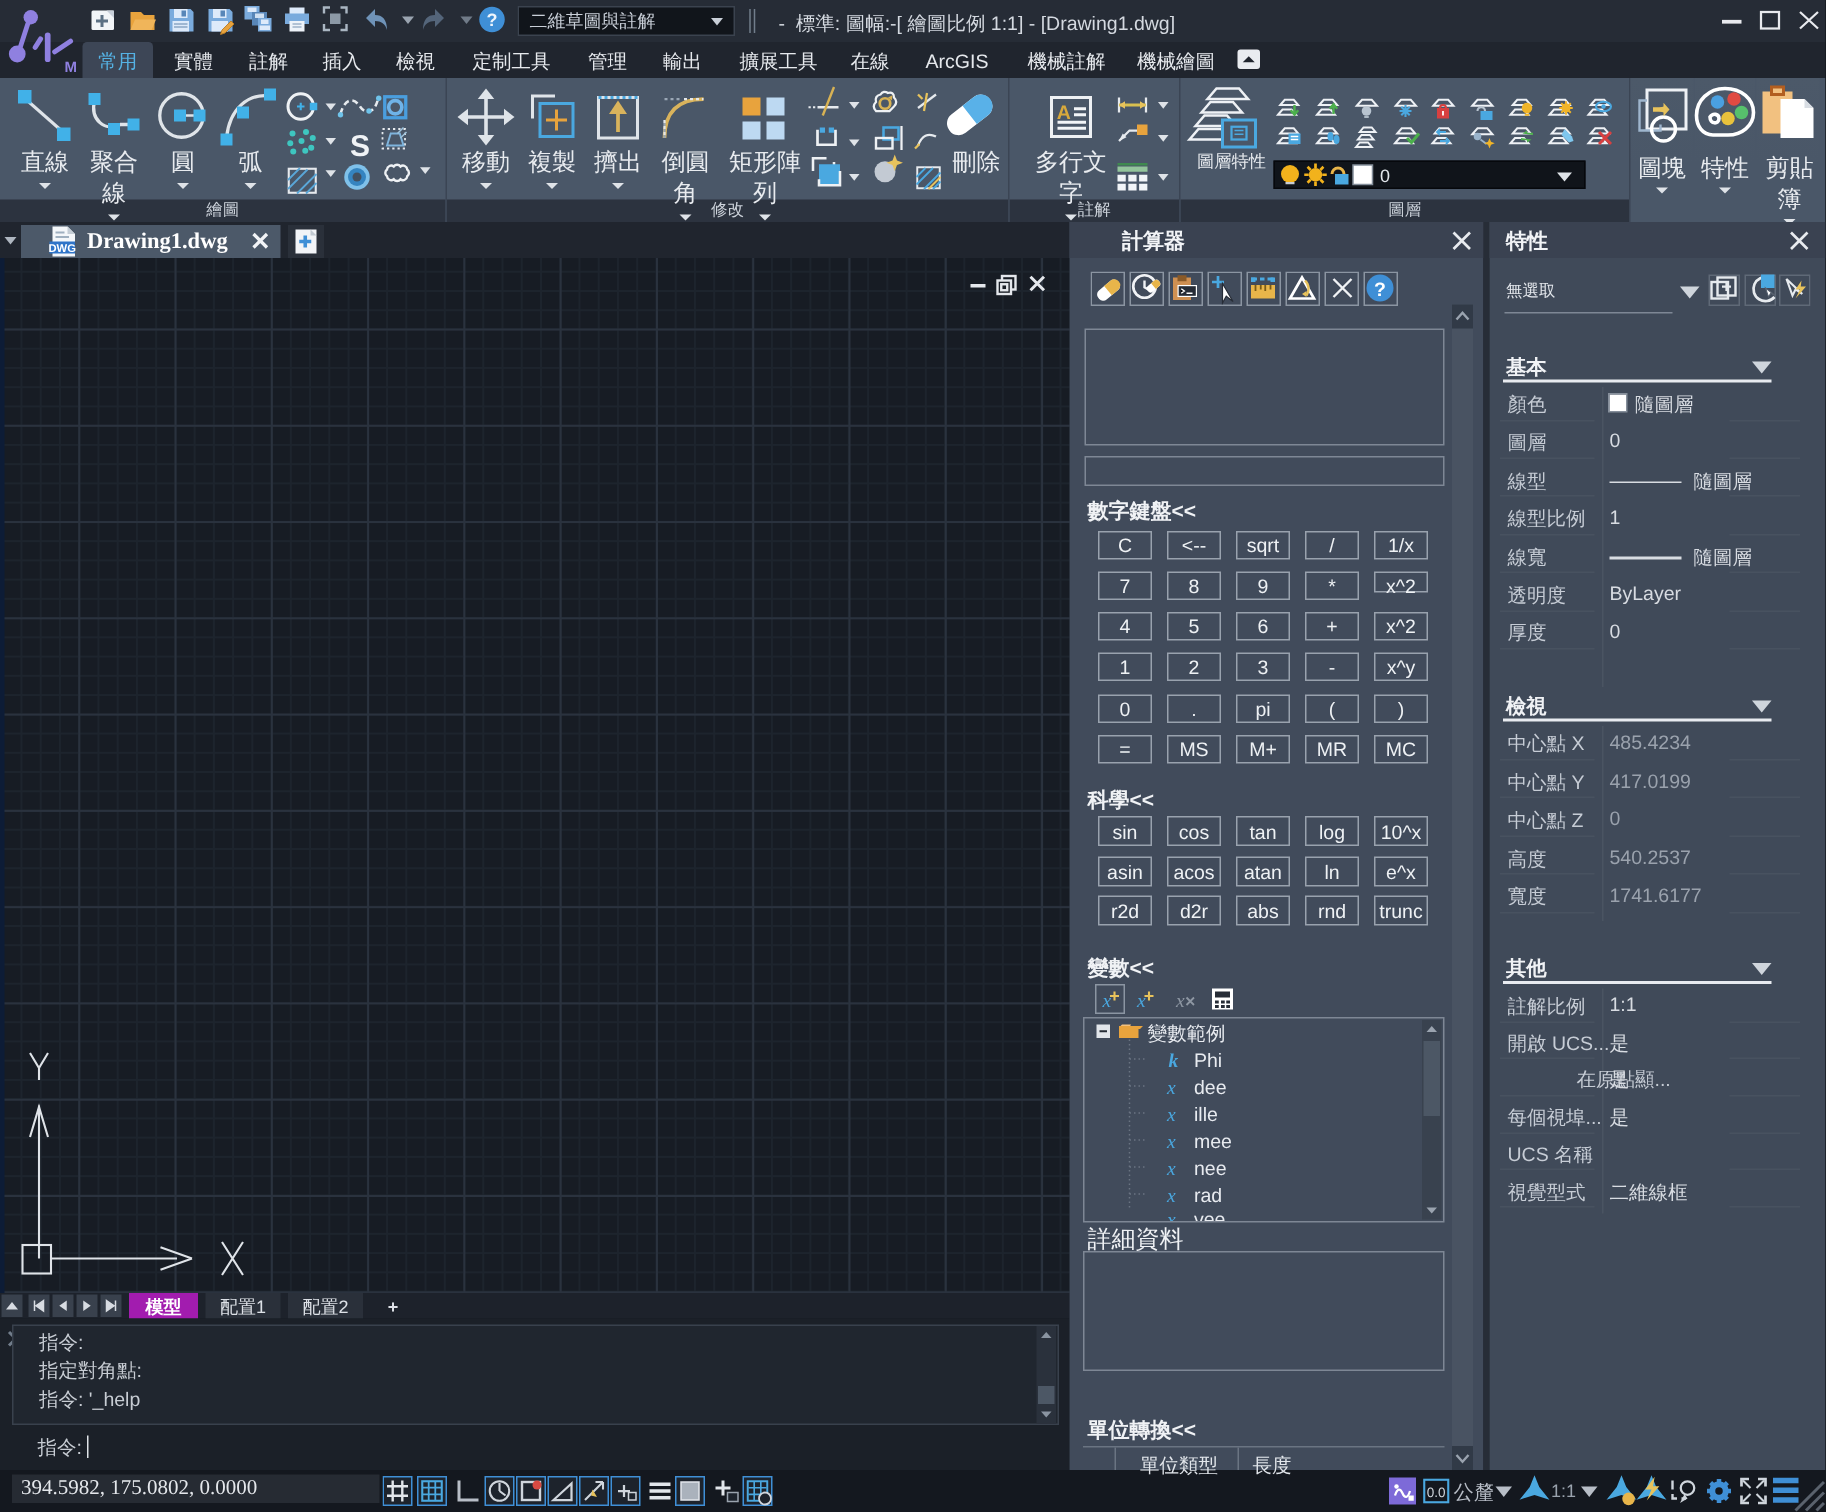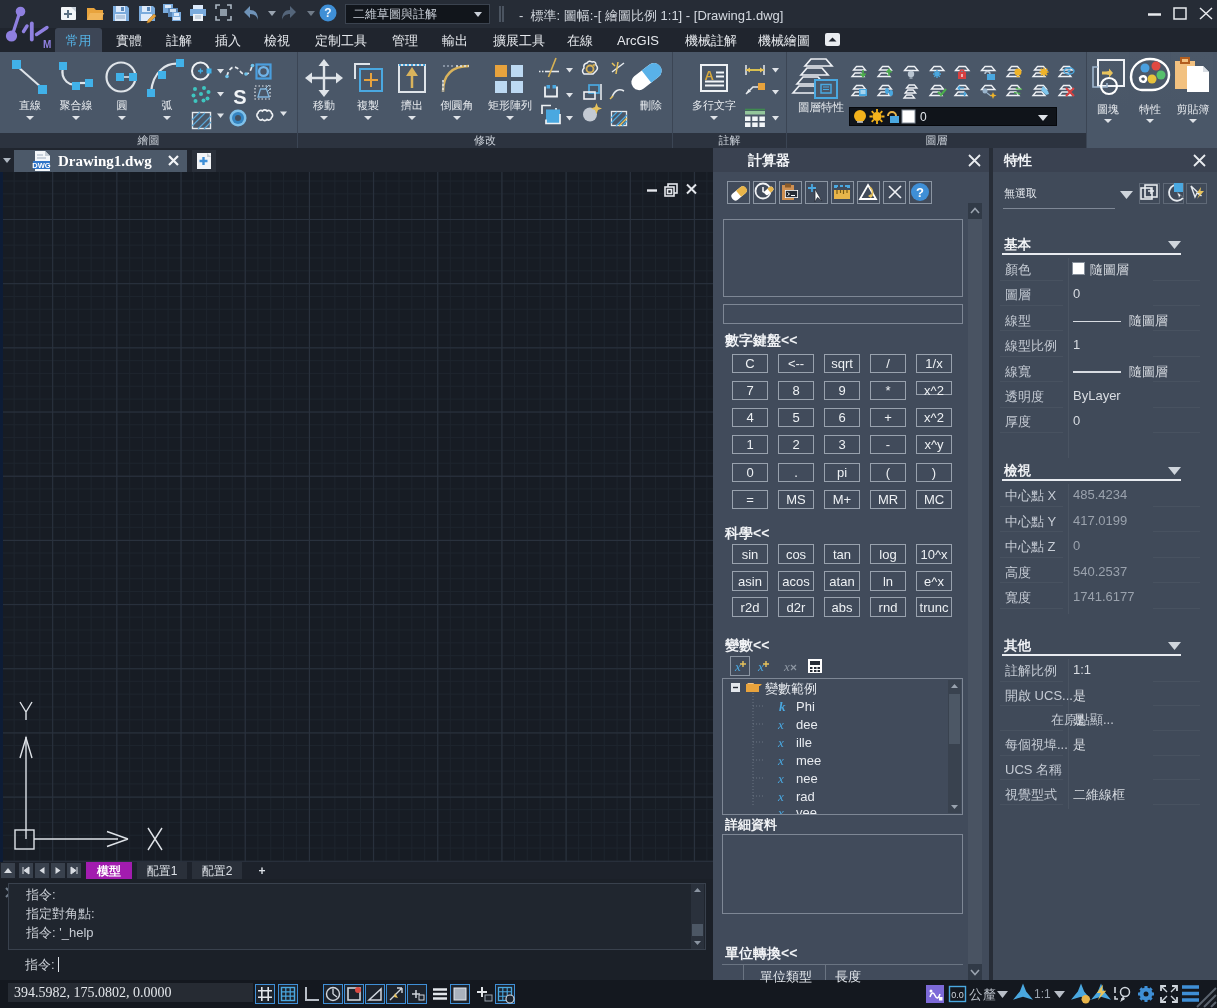--- a/index.html
+++ b/index.html
@@ -15,21 +15,21 @@
 
 
 #tabrow { position:absolute; left:0; top:28px; width:1217px; height:24px; background:#20252e; }
 .rtab { position:absolute; top:0; height:24px; line-height:25px; color:#e6e9ed; font-size:13px; text-align:center; }
 .rtab.active { background:#3d4656; color:#55b2e4; border-radius:3px 3px 0 0; }
 
 
 #ribbon { position:absolute; left:0; top:52px; width:1217px; height:96px; background:#4a5768; }
 .gsep { position:absolute; top:0; height:96px; width:1px; background:#3b4554; }
 .glabel { position:absolute; top:81px; height:15px; background:#2c333f; color:#ccd2da; font-size:11px; text-align:center; line-height:15px; }
-.bigbtn { position:absolute; top:4px; text-align:center; color:#e8ebef; font-size:11px; }
+.bigbtn { position:absolute; top:4px; text-align:center; color:#e8ebef; font-size:16px; }
 .darr { width:0; height:0; border-left:4px solid transparent; border-right:4px solid transparent; border-top:4px solid #dfe3e8; margin:3px auto 0; }
 
 
 #docbar { position:absolute; left:0; top:148px; width:713px; height:24px; background:#20252e; }
 #doctab { position:absolute; left:14px; top:2px; width:173px; height:22px; background:#4c5969; color:#ffffff; font-family:"Liberation Serif",serif; font-weight:bold; font-size:15px; line-height:22px; }
 
 
 #canvas { position:absolute; left:0; top:172px; width:713px; height:690px;
   background-color:#171c24;
   background-image:
@@ -904,21 +904,21 @@
     <div class="calcbtn" style="left:111px;top:422.6px;width:36px;height:20px;line-height:19px;">atan</div>
     <div class="calcbtn" style="left:157px;top:422.6px;width:36px;height:20px;line-height:19px;">ln</div>
     <div class="calcbtn" style="left:203px;top:422.6px;width:36px;height:20px;line-height:19px;">e^x</div>
     <div class="calcbtn" style="left:19px;top:449.20000000000005px;width:36px;height:20px;line-height:19px;">r2d</div>
     <div class="calcbtn" style="left:65px;top:449.20000000000005px;width:36px;height:20px;line-height:19px;">d2r</div>
     <div class="calcbtn" style="left:111px;top:449.20000000000005px;width:36px;height:20px;line-height:19px;">abs</div>
     <div class="calcbtn" style="left:157px;top:449.20000000000005px;width:36px;height:20px;line-height:19px;">rnd</div>
     <div class="calcbtn" style="left:203px;top:449.20000000000005px;width:36px;height:20px;line-height:19px;">trunc</div>
     <div class="seclabel" style="left:12px;top:377px;">科學&lt;&lt;</div>
     <div class="seclabel" style="left:12px;top:489px;">變數&lt;&lt;</div>
-    <div class="seclabel" style="left:12px;top:668px;font-weight:bold;font-size:13px;">詳細資料</div>
+    <div class="seclabel" style="left:12px;top:668px;font-weight:normal;font-size:16px;">詳細資料</div>
     <div class="seclabel" style="left:12px;top:797px;">單位轉換&lt;&lt;</div>
     <div style="position:absolute;left:47px;top:820px;color:#e2e6eb;font-size:13px;">單位類型</div>
     <div style="position:absolute;left:122px;top:820px;color:#e2e6eb;font-size:13px;">長度</div>
     <div style="position:absolute;left:30px;top:817px;width:1px;height:15px;background:#6a7482;"></div>
     <div style="position:absolute;left:112px;top:817px;width:1px;height:15px;background:#6a7482;"></div>
     <div style="position:absolute;left:9px;top:816px;width:241px;height:1px;background:#6a7482;"></div>
 
     <svg width="120" height="22" style="position:absolute;left:17px;top:508px">
       <rect x="0.5" y="0.5" width="19" height="19" fill="none" stroke="#8b95a2"></rect>
       <text x="5" y="15" font-size="13" font-style="italic" font-family="Liberation Serif" fill="#4aa8e0">x</text>

